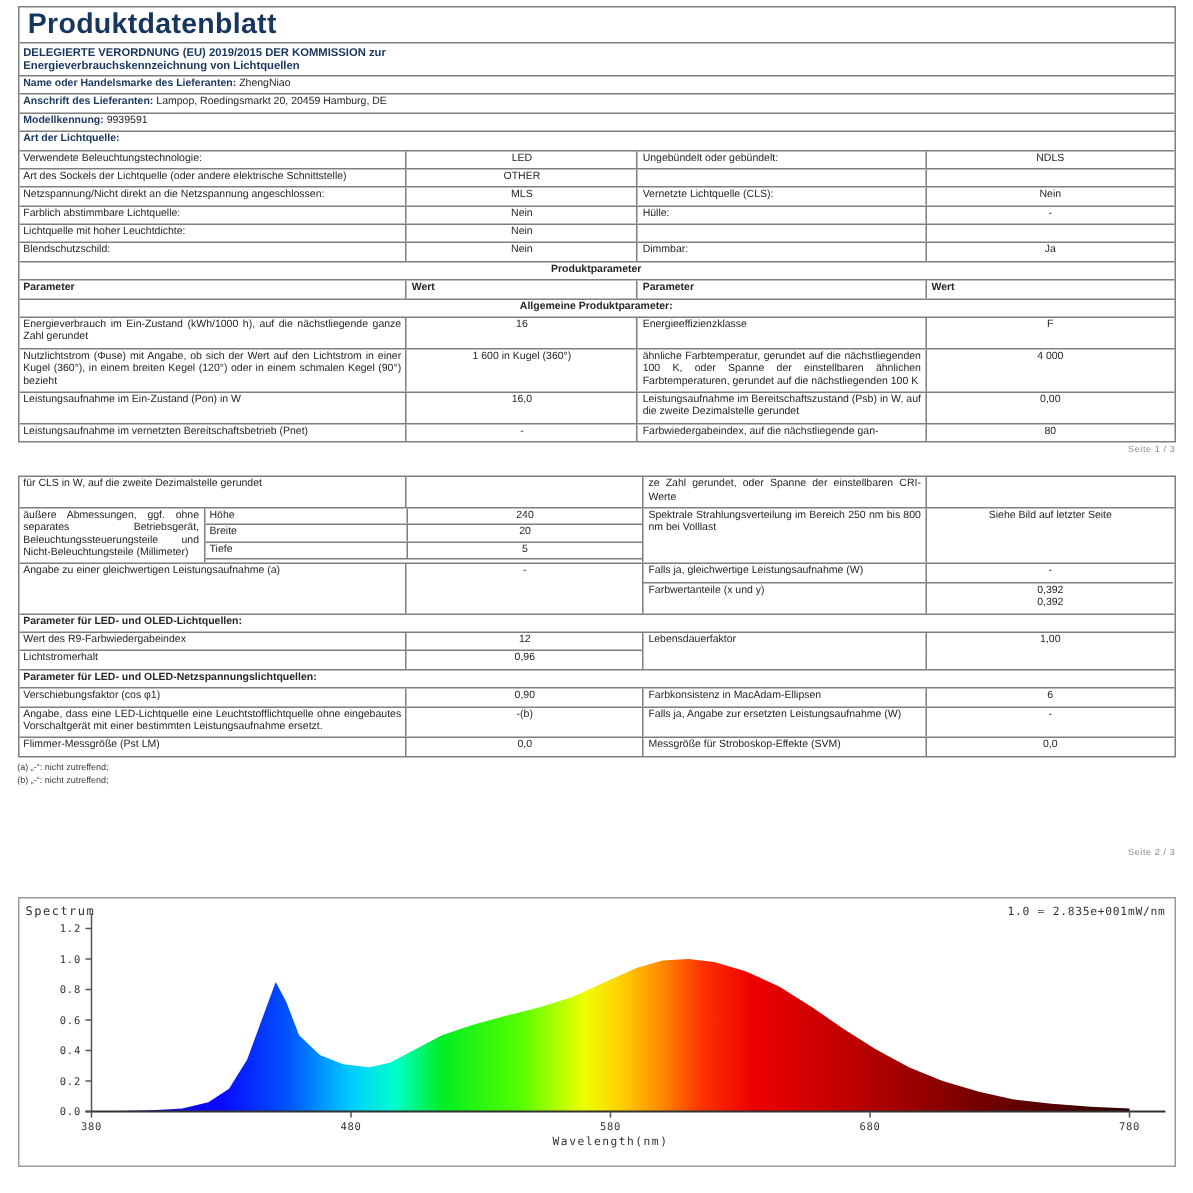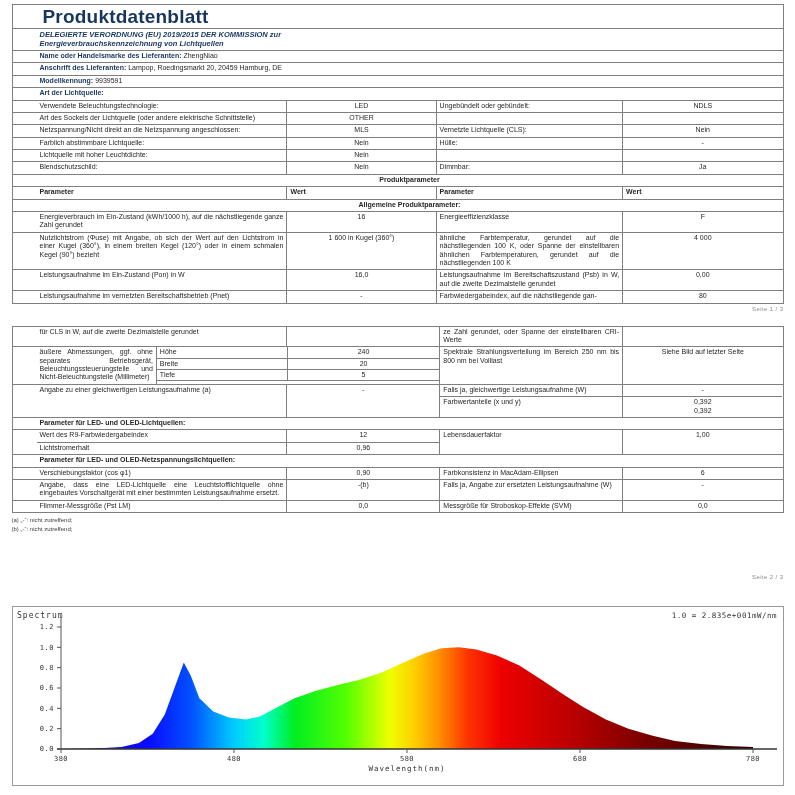--- a/index.html
+++ b/index.html
@@ -1,34 +1,34 @@
 <!DOCTYPE html>
 <html><head>
 <meta charset="utf-8">
 <style>
   html,body{margin:0;padding:0;background:#ffffff;}
   body{width:795px;height:795px;overflow:hidden;font-family:"Liberation Sans",sans-serif;color:#262626;position:relative;}
   .doc{width:772px;margin:0 auto;border:1px solid #7f7f7f;box-sizing:border-box;background:#fff;}
   .page1{margin-top:4px;}
   .page2{margin-top:14px;}
-  .row{display:grid;border-top:1px solid #7f7f7f;padding-left:24px;}
+  .row{display:grid;border-top:1px solid #7f7f7f;}
   .nt{border-top:none;}
   .g4{grid-template-columns:33.5% 20% 25% 21.5%;}
   .g5{grid-template-columns:16% 17.5% 20.5% 24.5% 21.5%;}
   .cell{padding:1px 3px 2px 3px;font-size:7px;line-height:1.2;box-sizing:border-box;}
   .lab{text-align:justify;}
   .val{text-align:center;border-left:1px solid #7f7f7f;}
   .bl{border-left:1px solid #7f7f7f;}
   .bt{border-top:1px solid #7f7f7f;}
   .bold{font-weight:bold;}
   .center{text-align:center;}
   .navy{color:#17365d;}
   .title-row .cell{padding:2px 6px 1px 6px;}
   .doc-title{font-size:19px;font-weight:bold;color:#17365d;letter-spacing:.2px;line-height:1.05;}
-  .subtitle{font-size:7.5px;font-weight:bold;color:#17365d;font-style:italic;}
+  .subtitle{font-size:7.5px;font-weight:bold;color:#17365d;}
   .preline{white-space:pre-line;}
   .inforow .cell{display:block;}
   .inflabel{font-weight:bold;color:#17365d;}
   .infvalue{color:#262626;}
   .span12{grid-column:1/3;}
   .span23{grid-column:2/4;padding:0;}
   .subrow{display:grid;grid-template-columns:46% 54%;border-bottom:1px solid #7f7f7f;}
   .subrow .cell{padding-top:1px;padding-bottom:1px;}
   .pfoot{width:772px;margin:2px auto 0;text-align:right;font-size:6px;color:#8a8a8a;letter-spacing:.4px;}
   .footnotes{width:772px;margin:3px auto 0;font-size:6px;color:#3a3a3a;line-height:1.5;}

